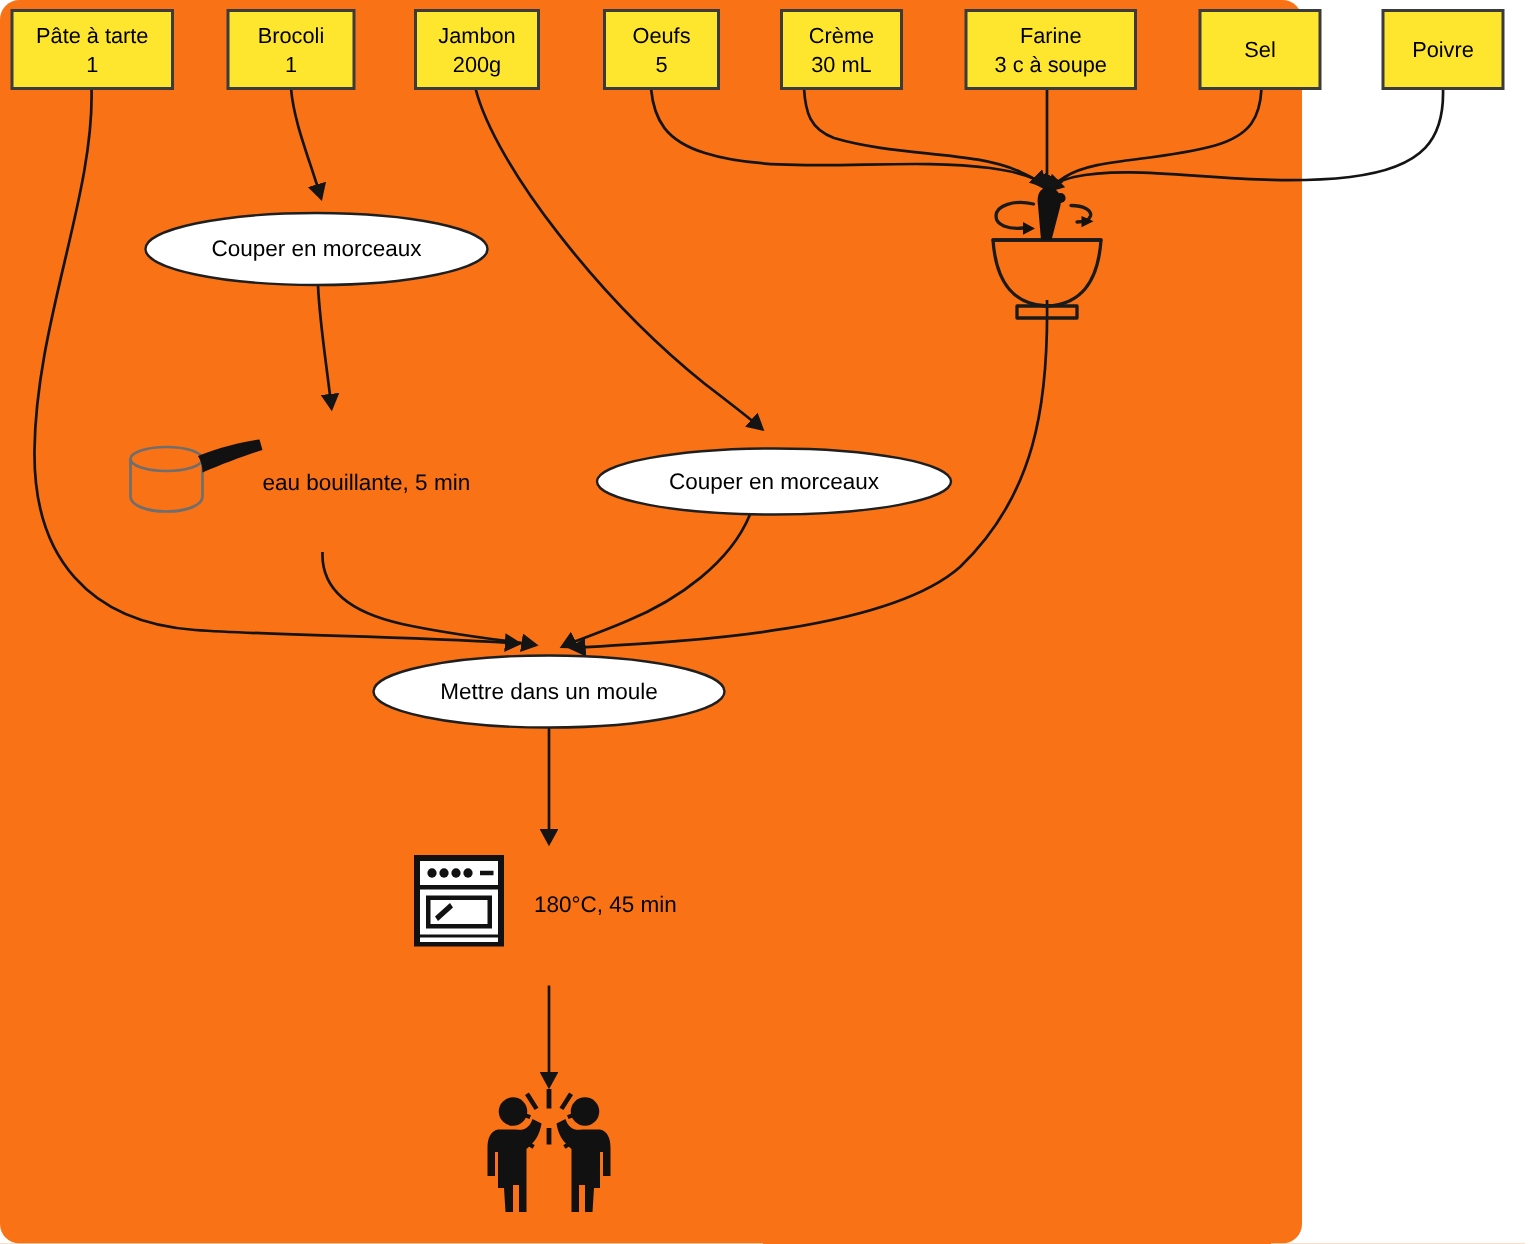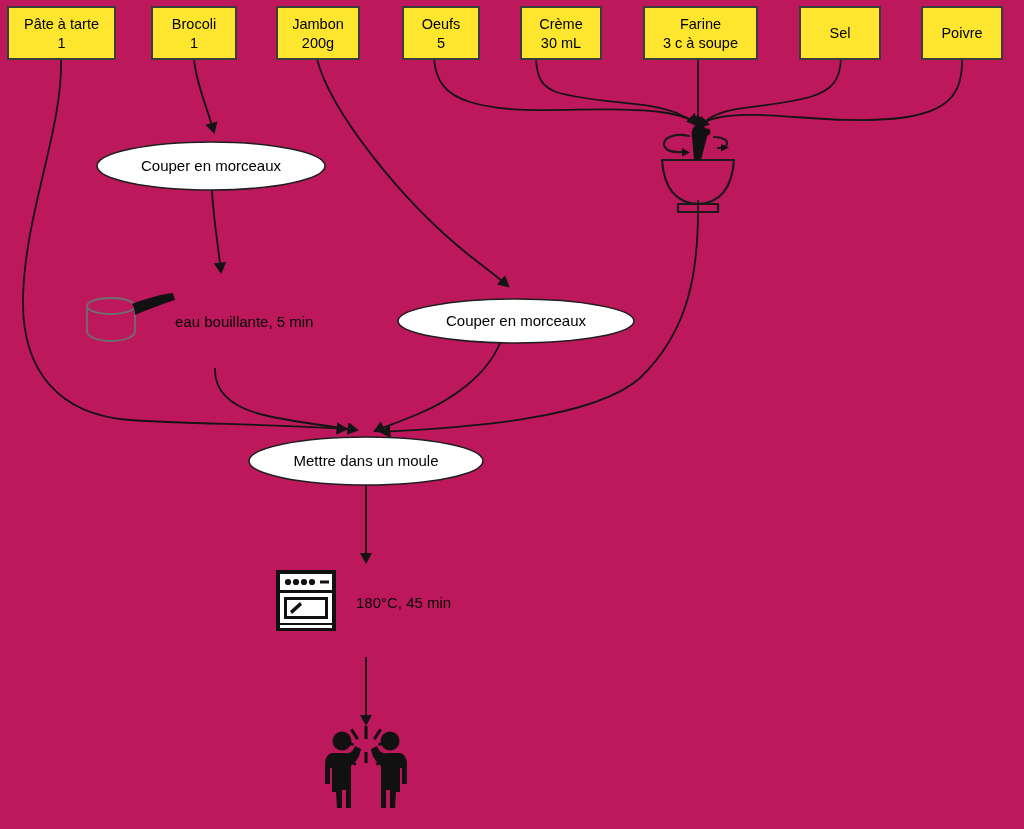--- a/index.html
+++ b/index.html
@@ -8,23 +8,24 @@
     background: #ffffff;
   }
   body {
     width: 1024px;
     height: 829px;
     font-family: "Liberation Sans", sans-serif;
     overflow: hidden;
   }
   #canvas {
     position: relative;
-    width: 1024px;
+    width: 868px;
     height: 829px;
-    background: #be185d;
+    background: #f97316;
+    border-radius: 13px;
   }
   svg.flow {
     position: absolute;
     top: 0; left: 0;
     width: 1024px;
     height: 829px;
   }
   .ing-box {
     fill: #ffe62e;
     stroke: #3b3b3b;

